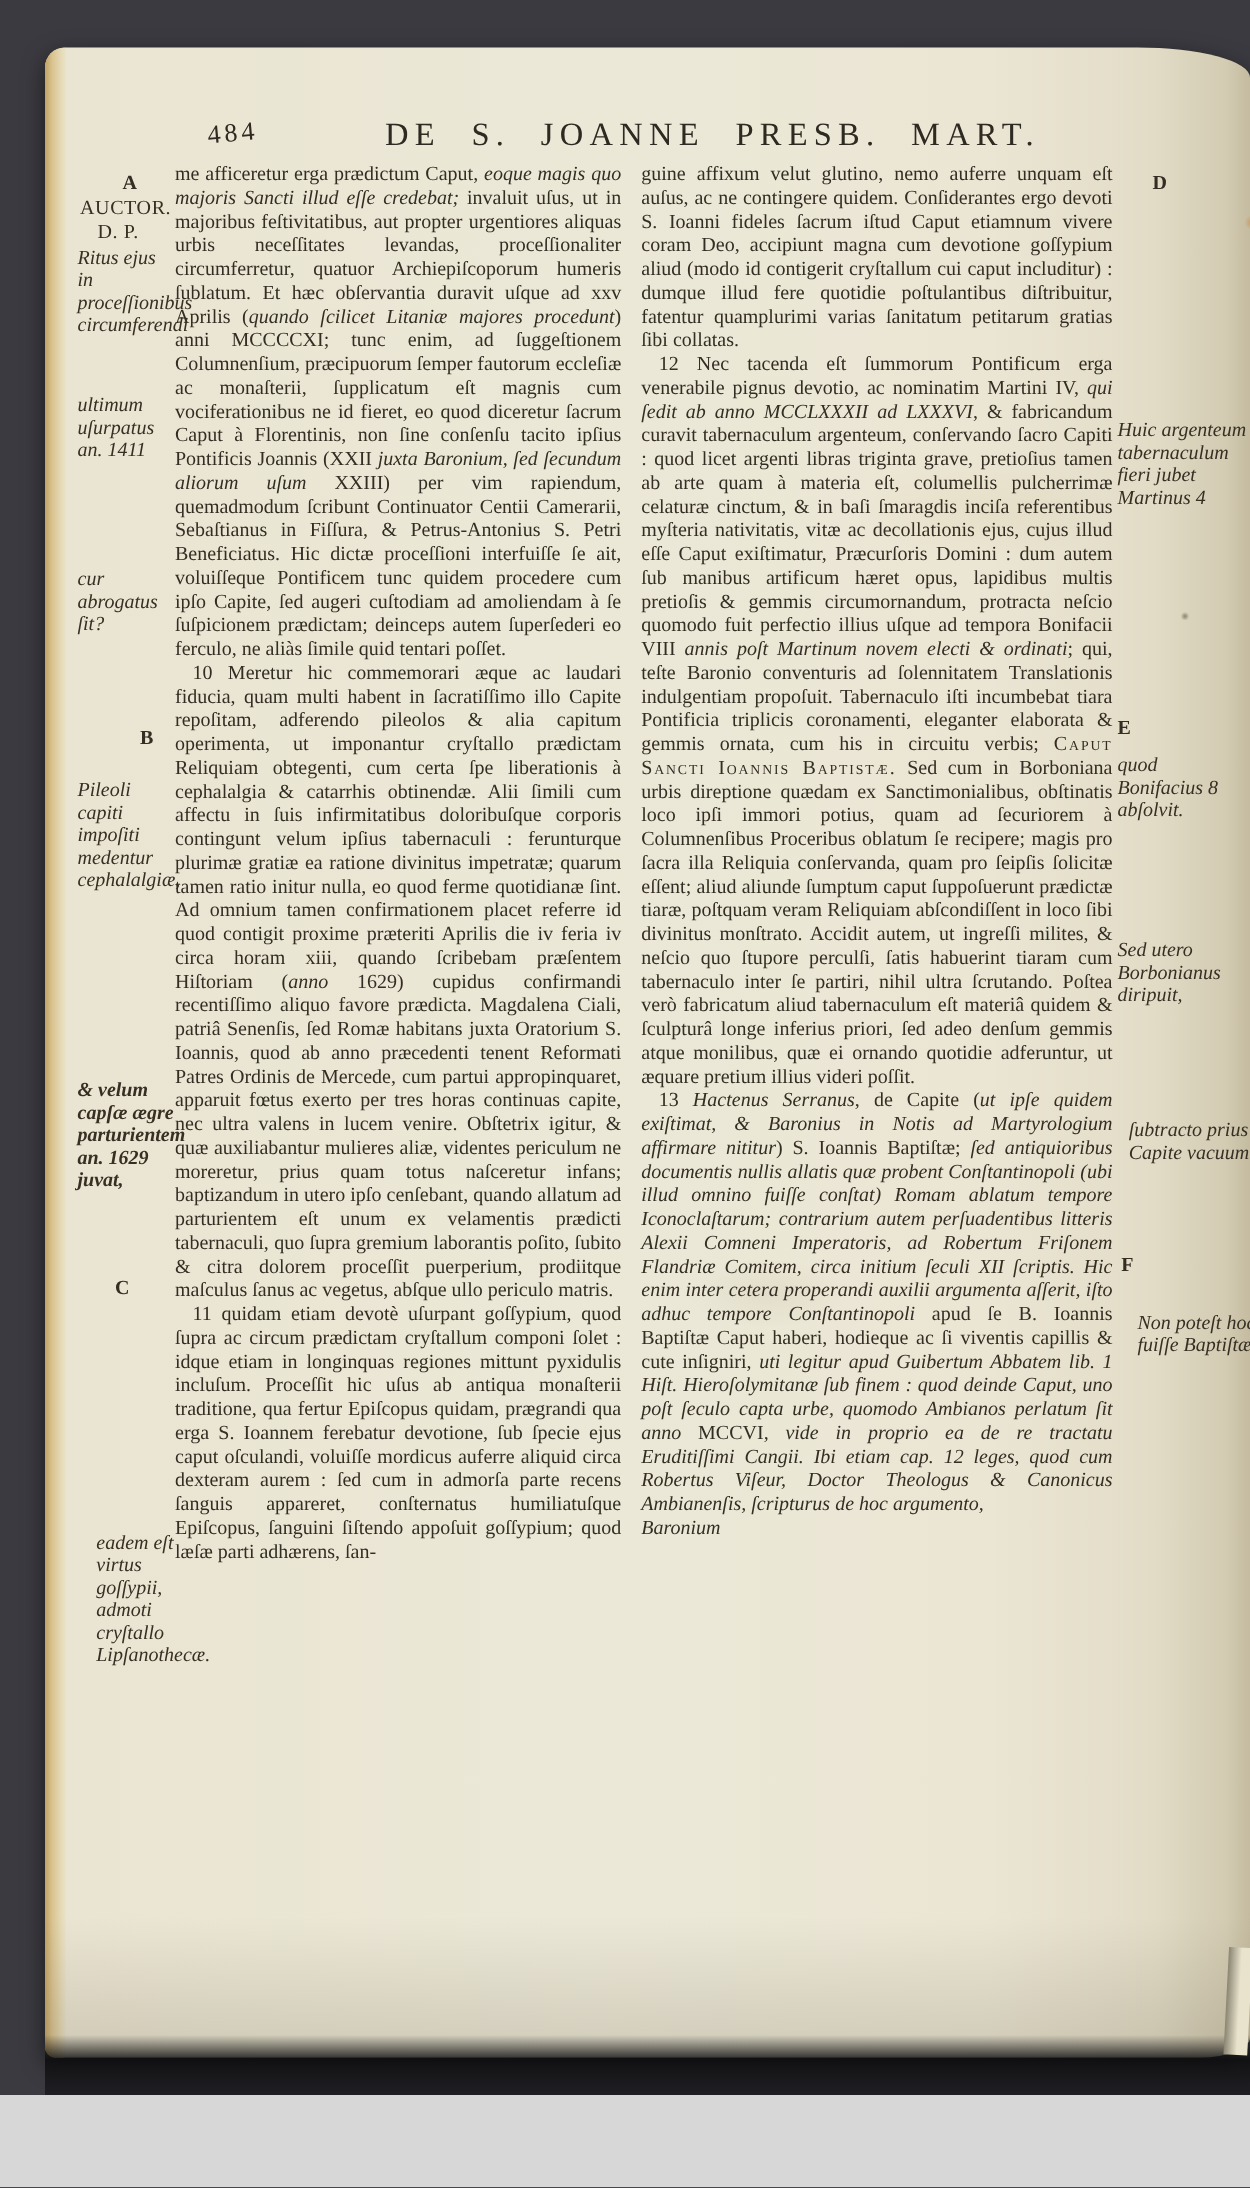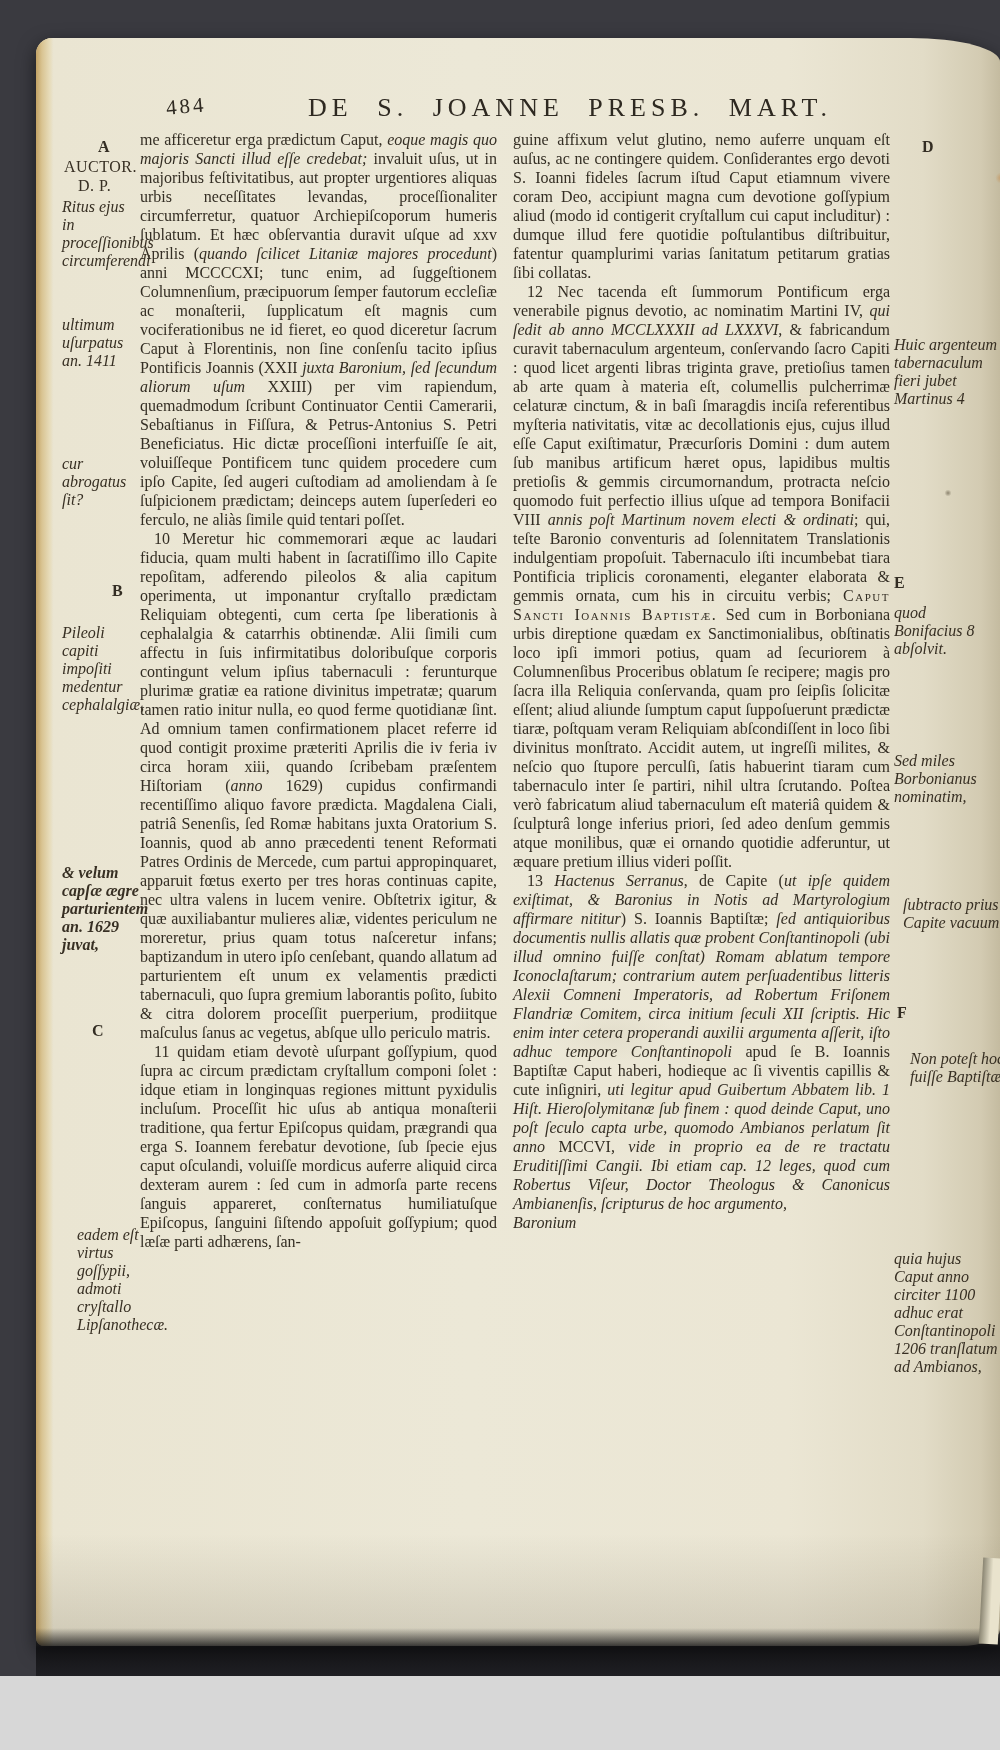--- a/index.html
+++ b/index.html
@@ -84,25 +84,24 @@
   <div class="mletter" style="left:112px;top:582px;">B</div>
   <div class="mnote" style="left:62px;top:624px;">Pileoli capiti impoſiti medentur cephalalgiæ,</div>
   <div class="mnote" style="left:62px;top:864px;font-weight:bold;">&amp; velum capſæ ægre parturientem an. 1629 juvat,</div>
   <div class="mletter" style="left:92px;top:1022px;">C</div>
   <div class="mnote" style="left:77px;top:1226px;">eadem eſt virtus goſſypii, admoti cryſtallo Lipſanothecæ.</div>
 
   <div class="mletter" style="left:922px;top:138px;">D</div>
   <div class="mnote right" style="left:894px;top:336px;">Huic argenteum tabernaculum fieri jubet Martinus 4</div>
   <div class="mletter" style="left:894px;top:574px;">E</div>
   <div class="mnote right" style="left:894px;top:604px;">quod Bonifacius 8 abſolvit.</div>
-  <div class="mnote right" style="left:894px;top:752px;">Sed miles Borbonianus nominatim,</div>
+  <div class="mnote right" style="left:894px;top:752px;">Sed utero Borbonianus diripuit,</div>
   <div class="mnote right" style="left:859px;top:896px;margin-left:44px;">ſubtracto prius Capite vacuum.</div>
   <div class="mletter" style="left:897px;top:1004px;">F</div>
   <div class="mnote right" style="left:894px;top:1050px;margin-left:16px;">Non poteſt hoc fuiſſe Baptiſtæ,</div>
-  <div class="mnote right" style="left:894px;top:1250px;">quia hujus Caput anno circiter 1100 adhuc erat Conſtantinopoli 1206 tranſlatum ad Ambianos,</div>
 
   <div class="bottom-gap"></div>
   <div class="next-page-sliver"></div>
 
   <div class="footer">
     <div class="ub-logo">
       
       
       
       

